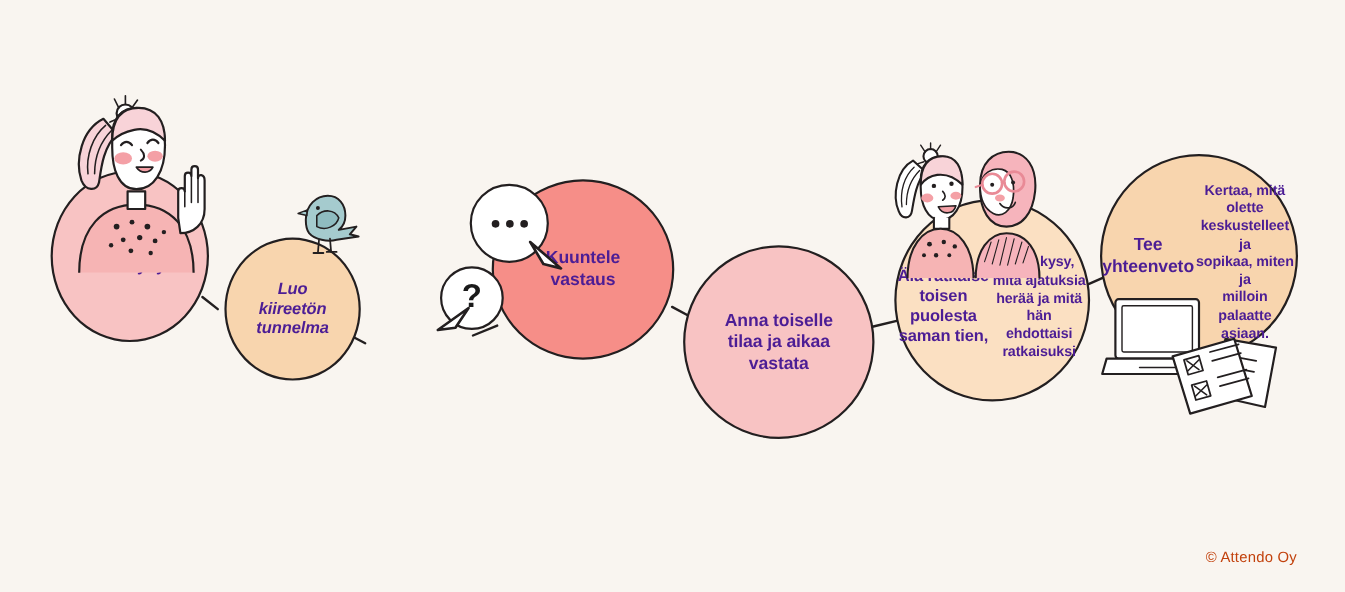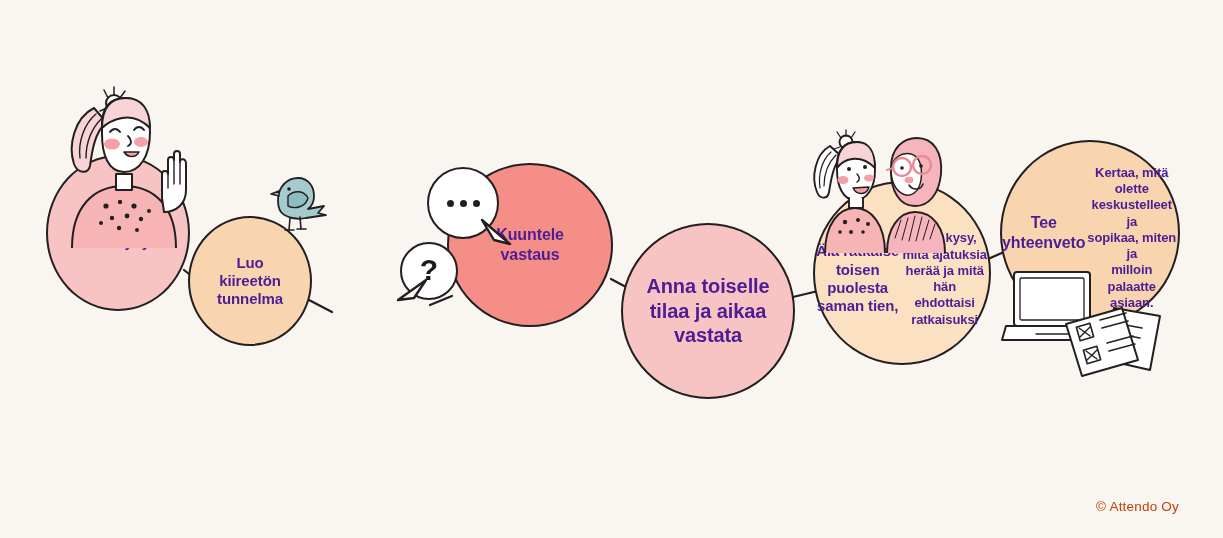--- a/index.html
+++ b/index.html
@@ -108,32 +108,32 @@
       <path d="M793 297 L818 291"></path>
       <path d="M988 259 L1004 252"></path>
     </g>
   </svg>
 
   <div class="node" style="left: 46px; top: 155px; width: 144px; height: 156px; background: rgb(248, 195, 195);">
     <div class="title" style="font-size: 15px;">Tervehdi ja<br>esittäydy</div>
 
   </div>
 
-  <div class="node" style="left: 188px; top: 216px; width: 124px; height: 130px; background: rgb(248, 213, 174);">
+  <div class="node" style="left: 204px; top: 216px; width: 124px; height: 130px; background: rgb(248, 213, 174); font-style: italic;">
     <div class="title" style="font-size: 15px;">Luo<br>kiireetön<br>tunnelma</div>
 
   </div>
 
 
   <div class="node" style="left: 447px; top: 163px; width: 166px; height: 164px; background: rgb(246, 142, 136);">
     <div class="title" style="font-size: 16px;">Kuuntele<br>vastaus</div>
   </div>
 
   <div class="node" style="left: 621px; top: 223px; width: 174px; height: 176px; background: rgb(248, 195, 195);">
-    <div class="title" style="font-size: 20px;">Anna toiselle<br>tilaa ja aikaa<br>vastata</div>
+    <div class="title" style="font-size: 16px;">Anna toiselle<br>tilaa ja aikaa<br>vastata</div>
 
   </div>
 
   <div class="node" style="left: 813px; top: 181px; width: 178px; height: 184px; background: rgb(251, 224, 194); padding-top: 12px;">
     <div class="title" style="font-size: 15px;">Älä ratkaise toisen<br>puolesta saman tien,</div>
     <div class="sub" style="font-size: 13px; margin-top: 0;">vaan kysy, mitä ajatuksia<br>herää ja mitä hän<br>ehdottaisi ratkaisuksi</div>
   </div>
 
   <div class="node" style="left: 1000px; top: 140px; width: 180px; height: 186px; background: rgb(248, 213, 174);">
     <div class="title" style="font-size: 16px;">Tee yhteenveto</div>

